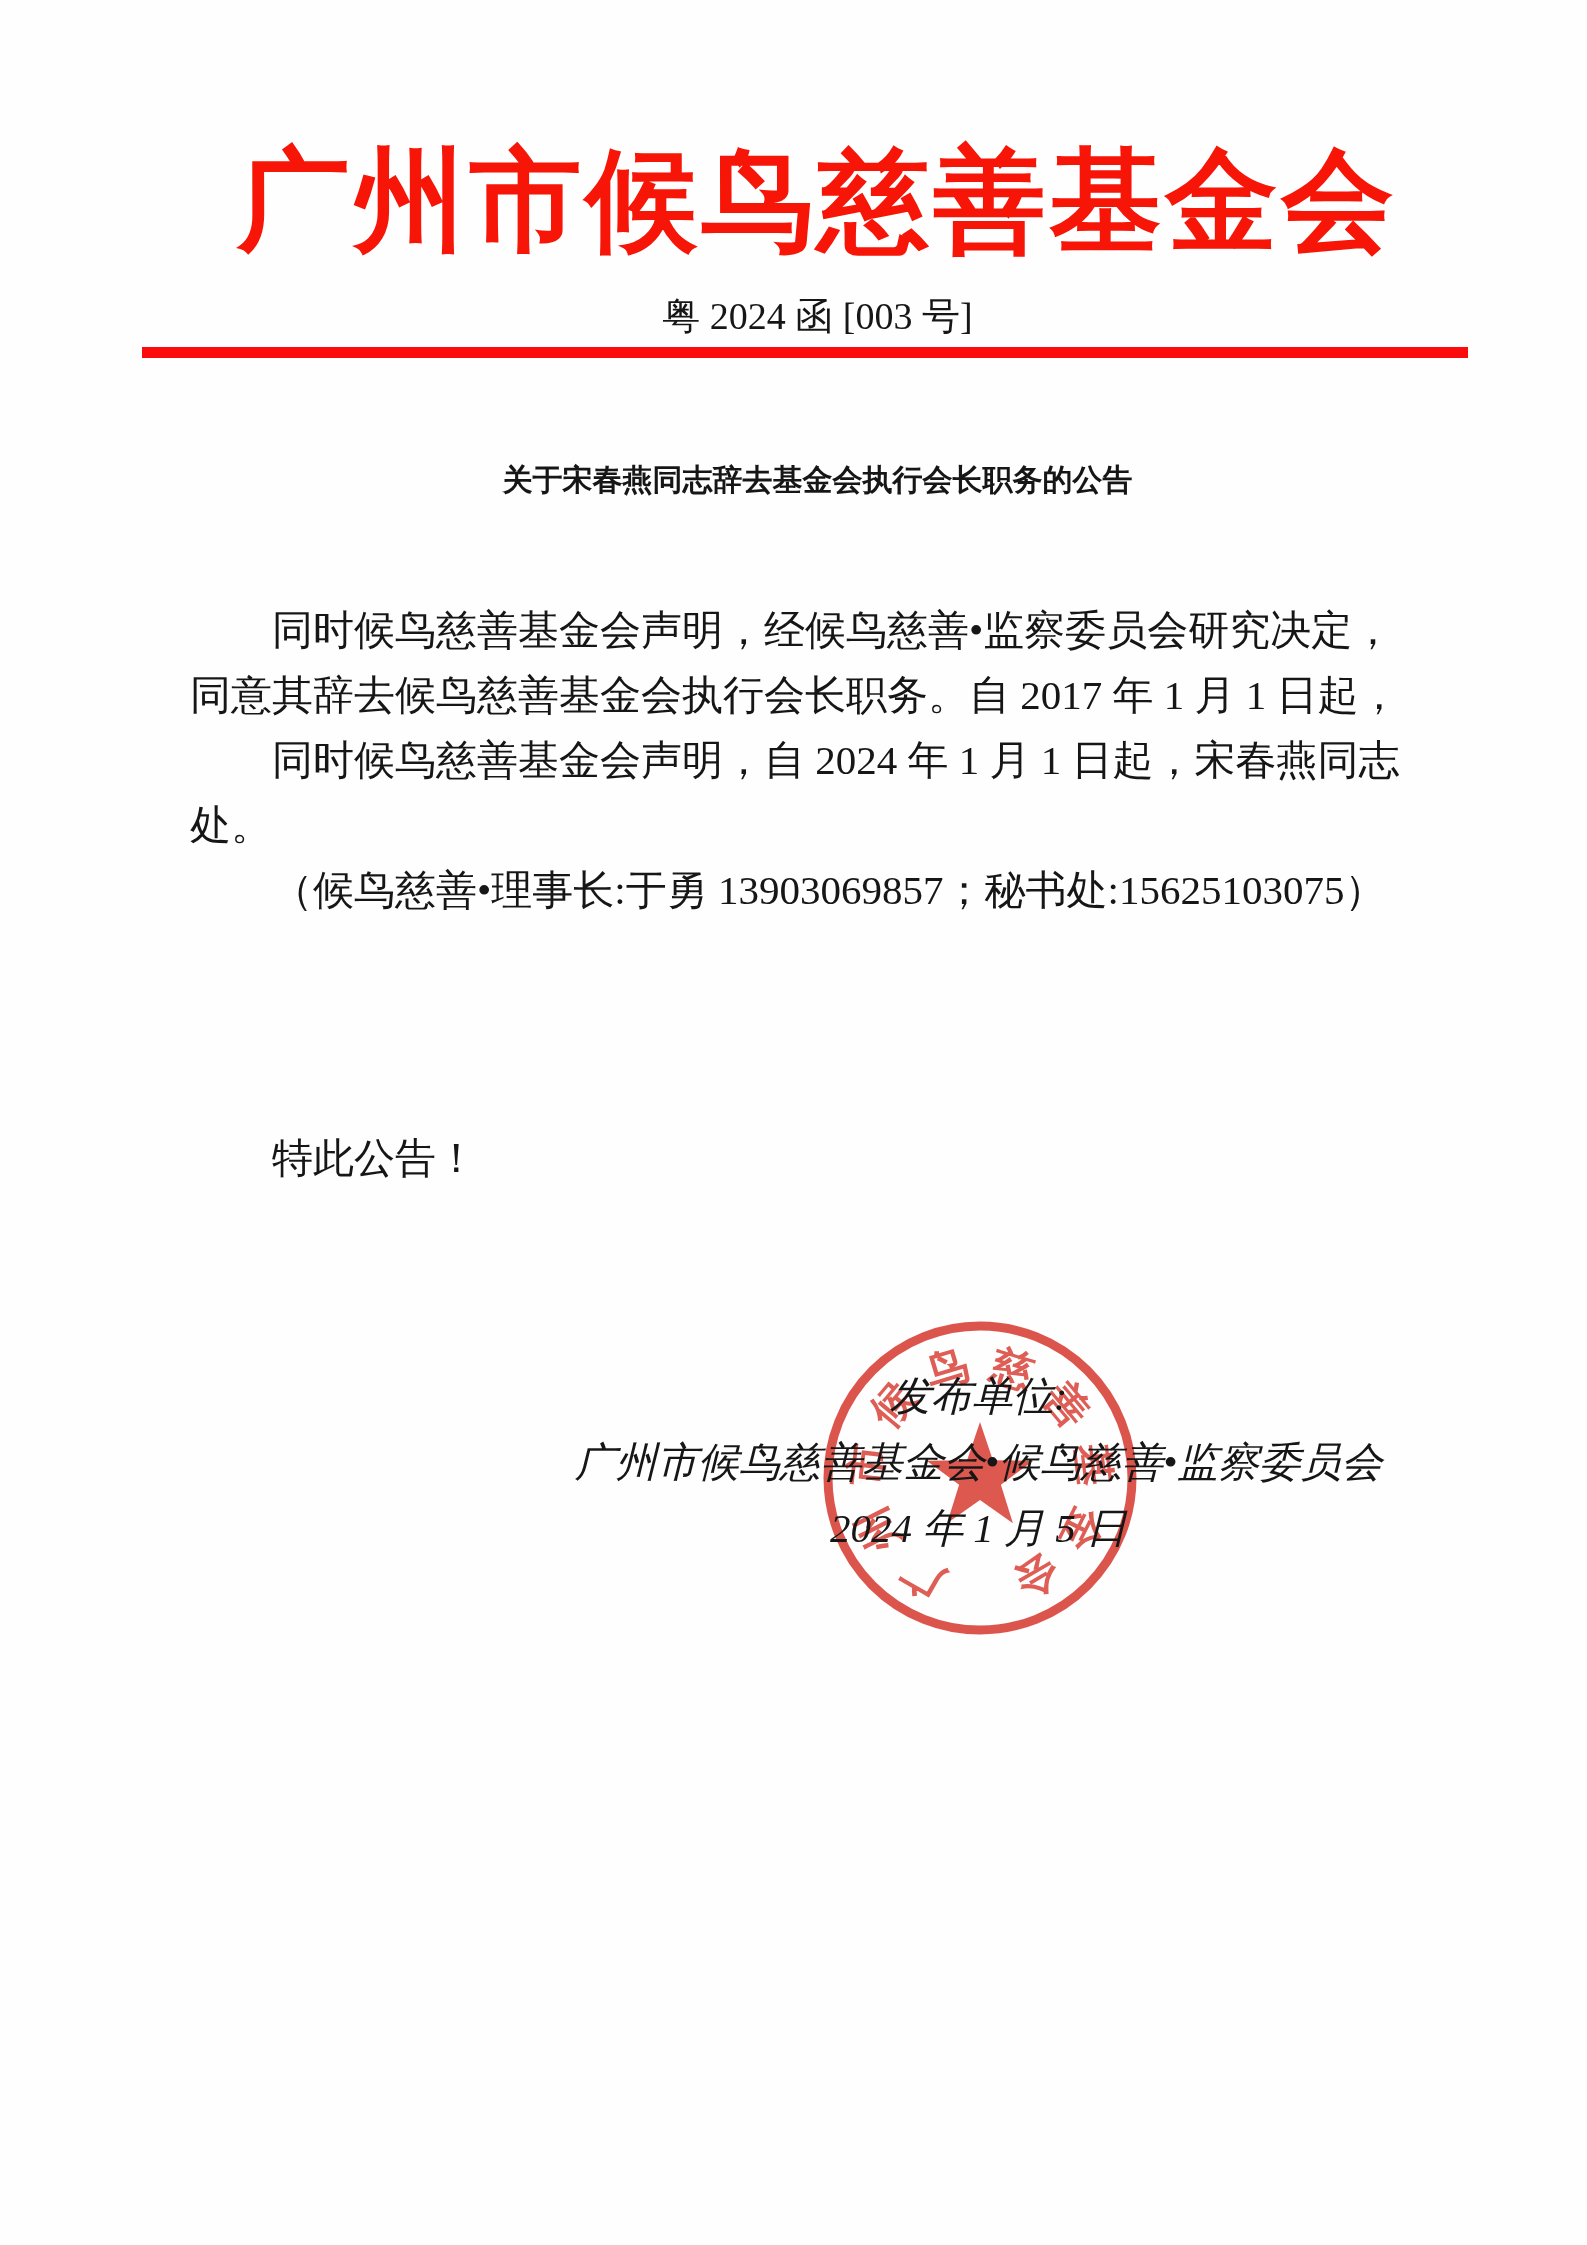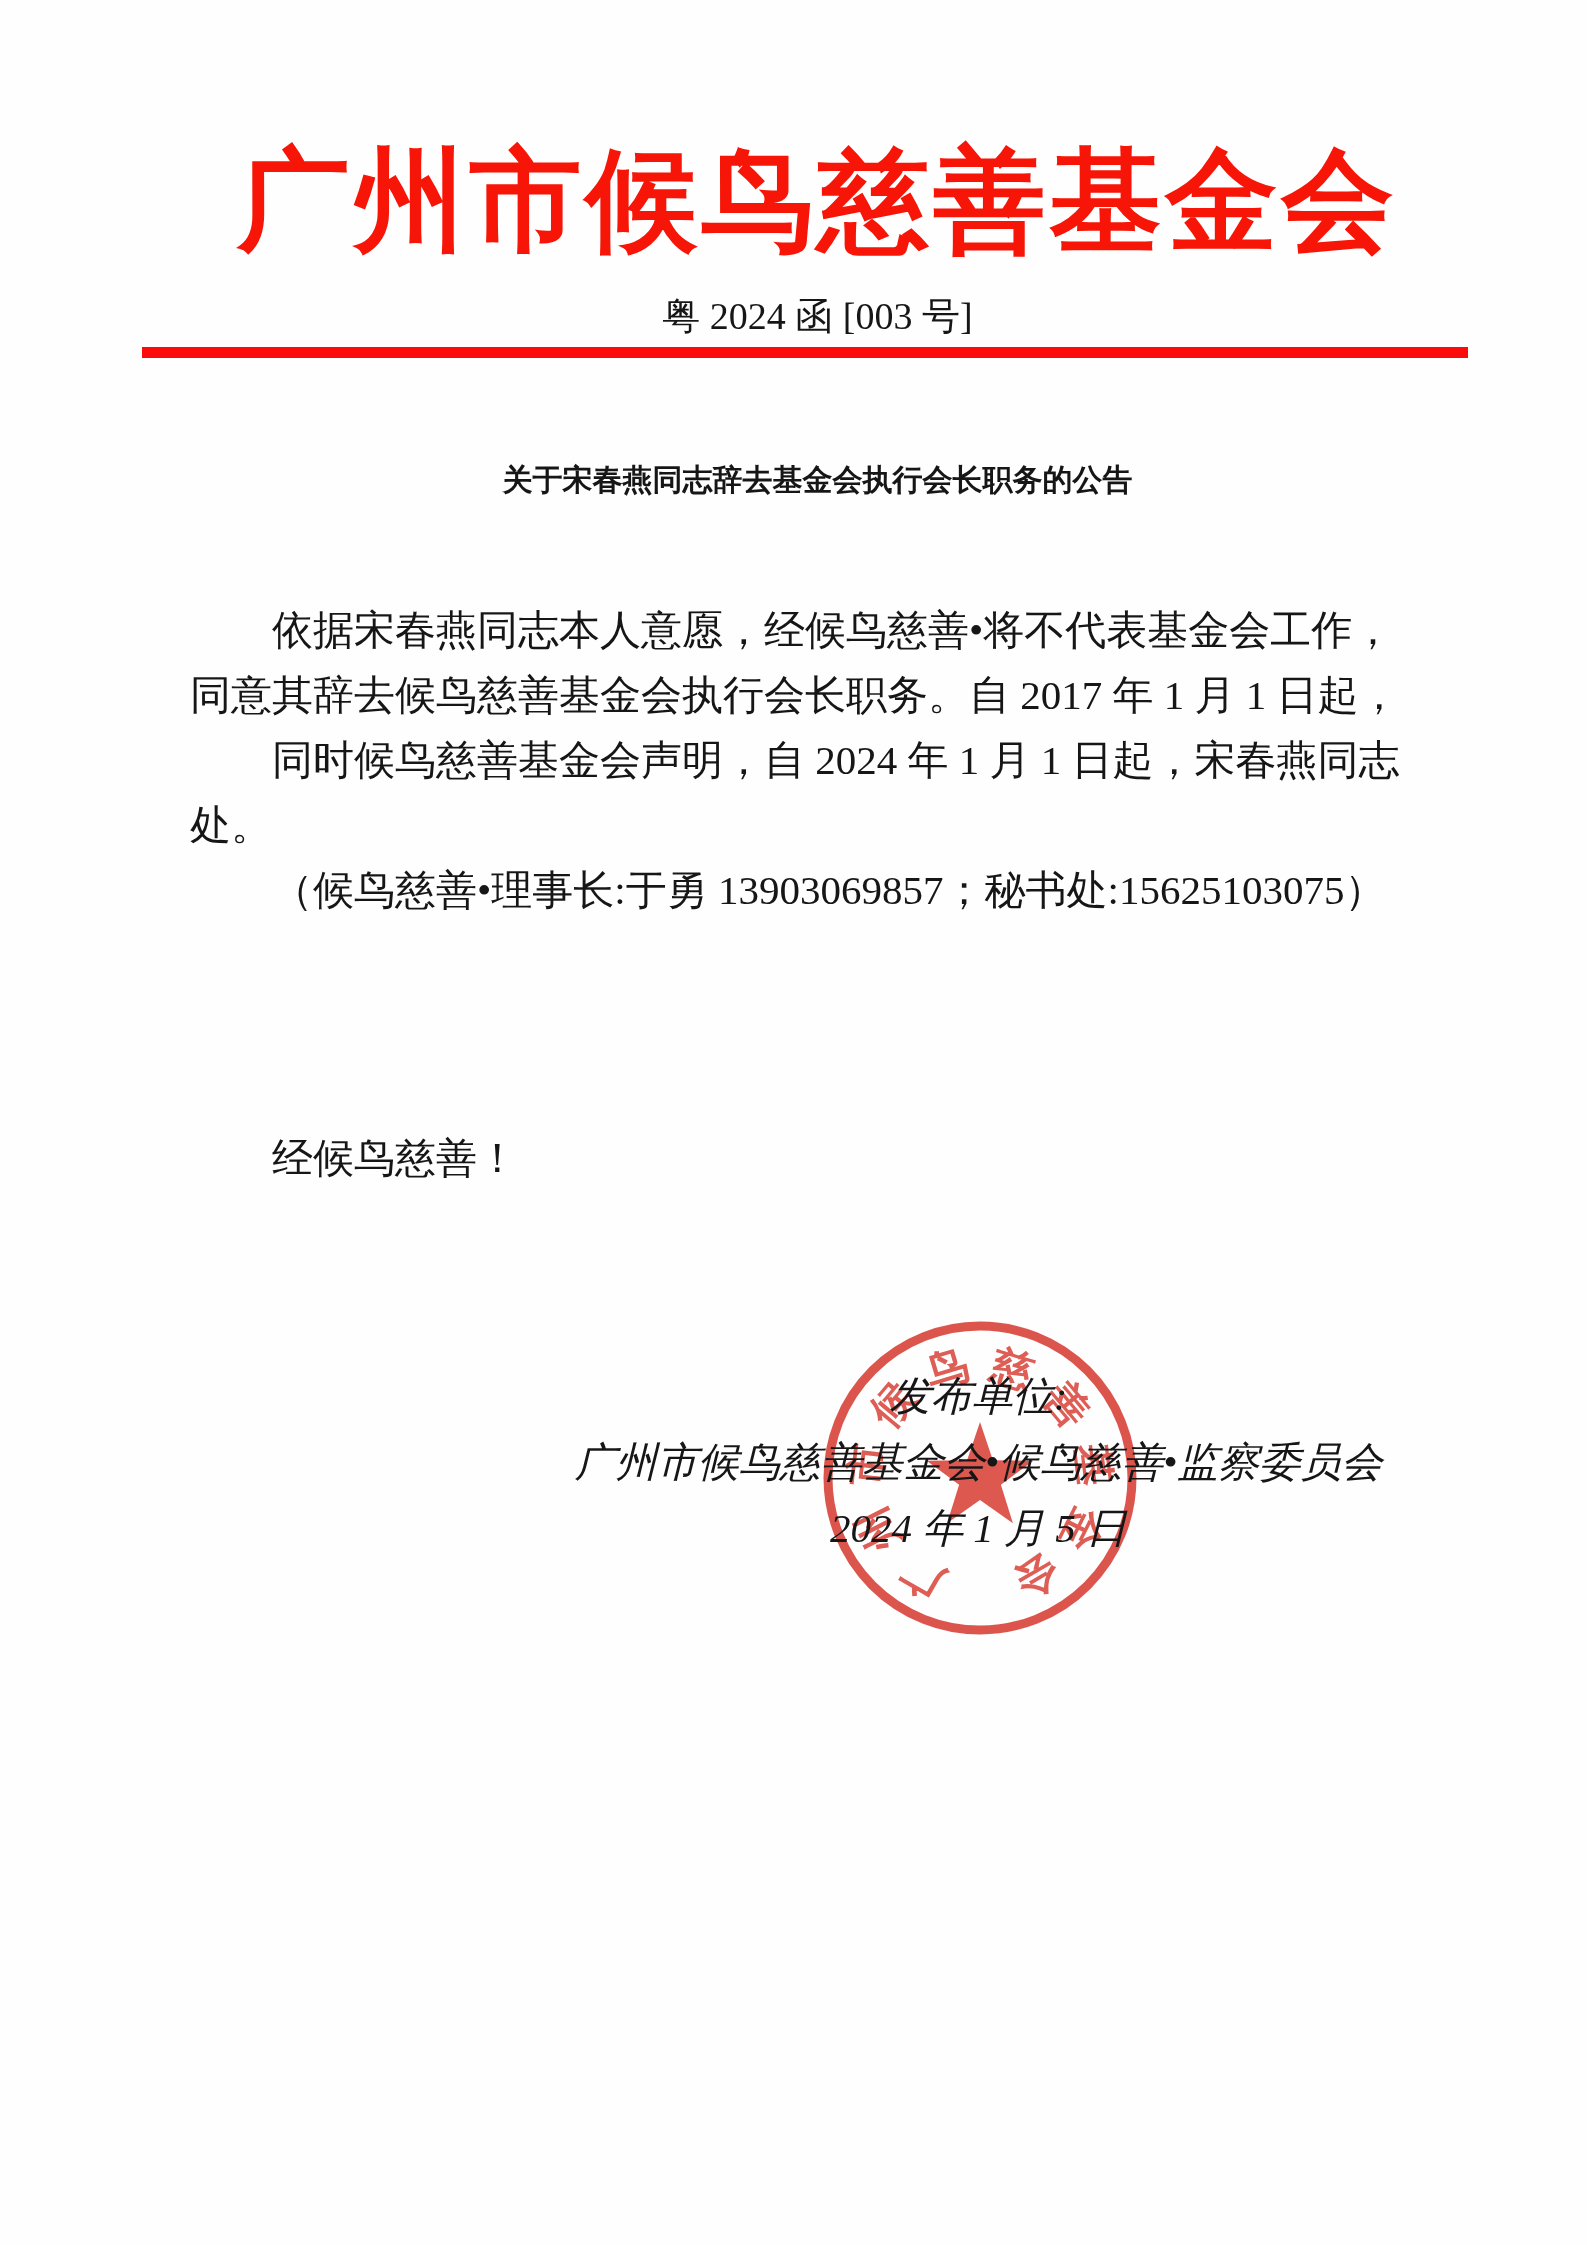--- a/index.html
+++ b/index.html
@@ -96,28 +96,28 @@
 
   <div class="org-title">广州市候鸟慈善基金会</div>
 
   <div class="doc-number">粤 2024 函 [003 号]</div>
 
   <div class="red-rule"></div>
 
   <div class="doc-title">关于宋春燕同志辞去基金会执行会长职务的公告</div>
 
   <div class="body-block">
-    <div class="body-line indent">依据宋春燕同志本人意愿，经候鸟慈善•将不代表基金会工作，</div>
+    <div class="body-line indent">同时候鸟慈善基金会声明，经候鸟慈善•监察委员会研究决定，</div>
     <div class="body-line">同意其辞去候鸟慈善基金会执行会长职务。自 2017 年 1 月 1 日起，</div>
     <div class="body-line indent">同时候鸟慈善基金会声明，自 2024 年 1 月 1 日起，宋春燕同志</div>
     <div class="body-line">处。</div>
     <div class="body-line indent">（候鸟慈善•理事长:于勇 13903069857；秘书处:15625103075）</div>
   </div>
 
-  <div class="closing">经候鸟慈善！</div>
+  <div class="closing">特此公告！</div>
 
   <svg class="seal" viewBox="0 0 324 324" xmlns="http://www.w3.org/2000/svg">
     <circle class="seal-ring-circle" cx="162" cy="162" r="152"></circle>
     <polygon class="seal-star" points="162,106 174.9,144.2 215.3,144.7 182.9,168.8 194.9,207.3 162,184 129.1,207.3 141.1,168.8 108.7,144.7 149.1,144.2"></polygon>
     <g id="seal-ring-text">
         <text x="105.0" y="260.7" transform="rotate(-150.0 105.0 260.7)" class="seal-char">广</text>
         <text x="60.1" y="213.2" transform="rotate(-116.7 60.1 213.2)" class="seal-char">州</text>
         <text x="48.8" y="148.8" transform="rotate(-83.3 48.8 148.8)" class="seal-char">市</text>
         <text x="74.7" y="88.7" transform="rotate(-50.0 74.7 88.7)" class="seal-char">候</text>
         <text x="129.3" y="52.8" transform="rotate(-16.7 129.3 52.8)" class="seal-char">鸟</text>

